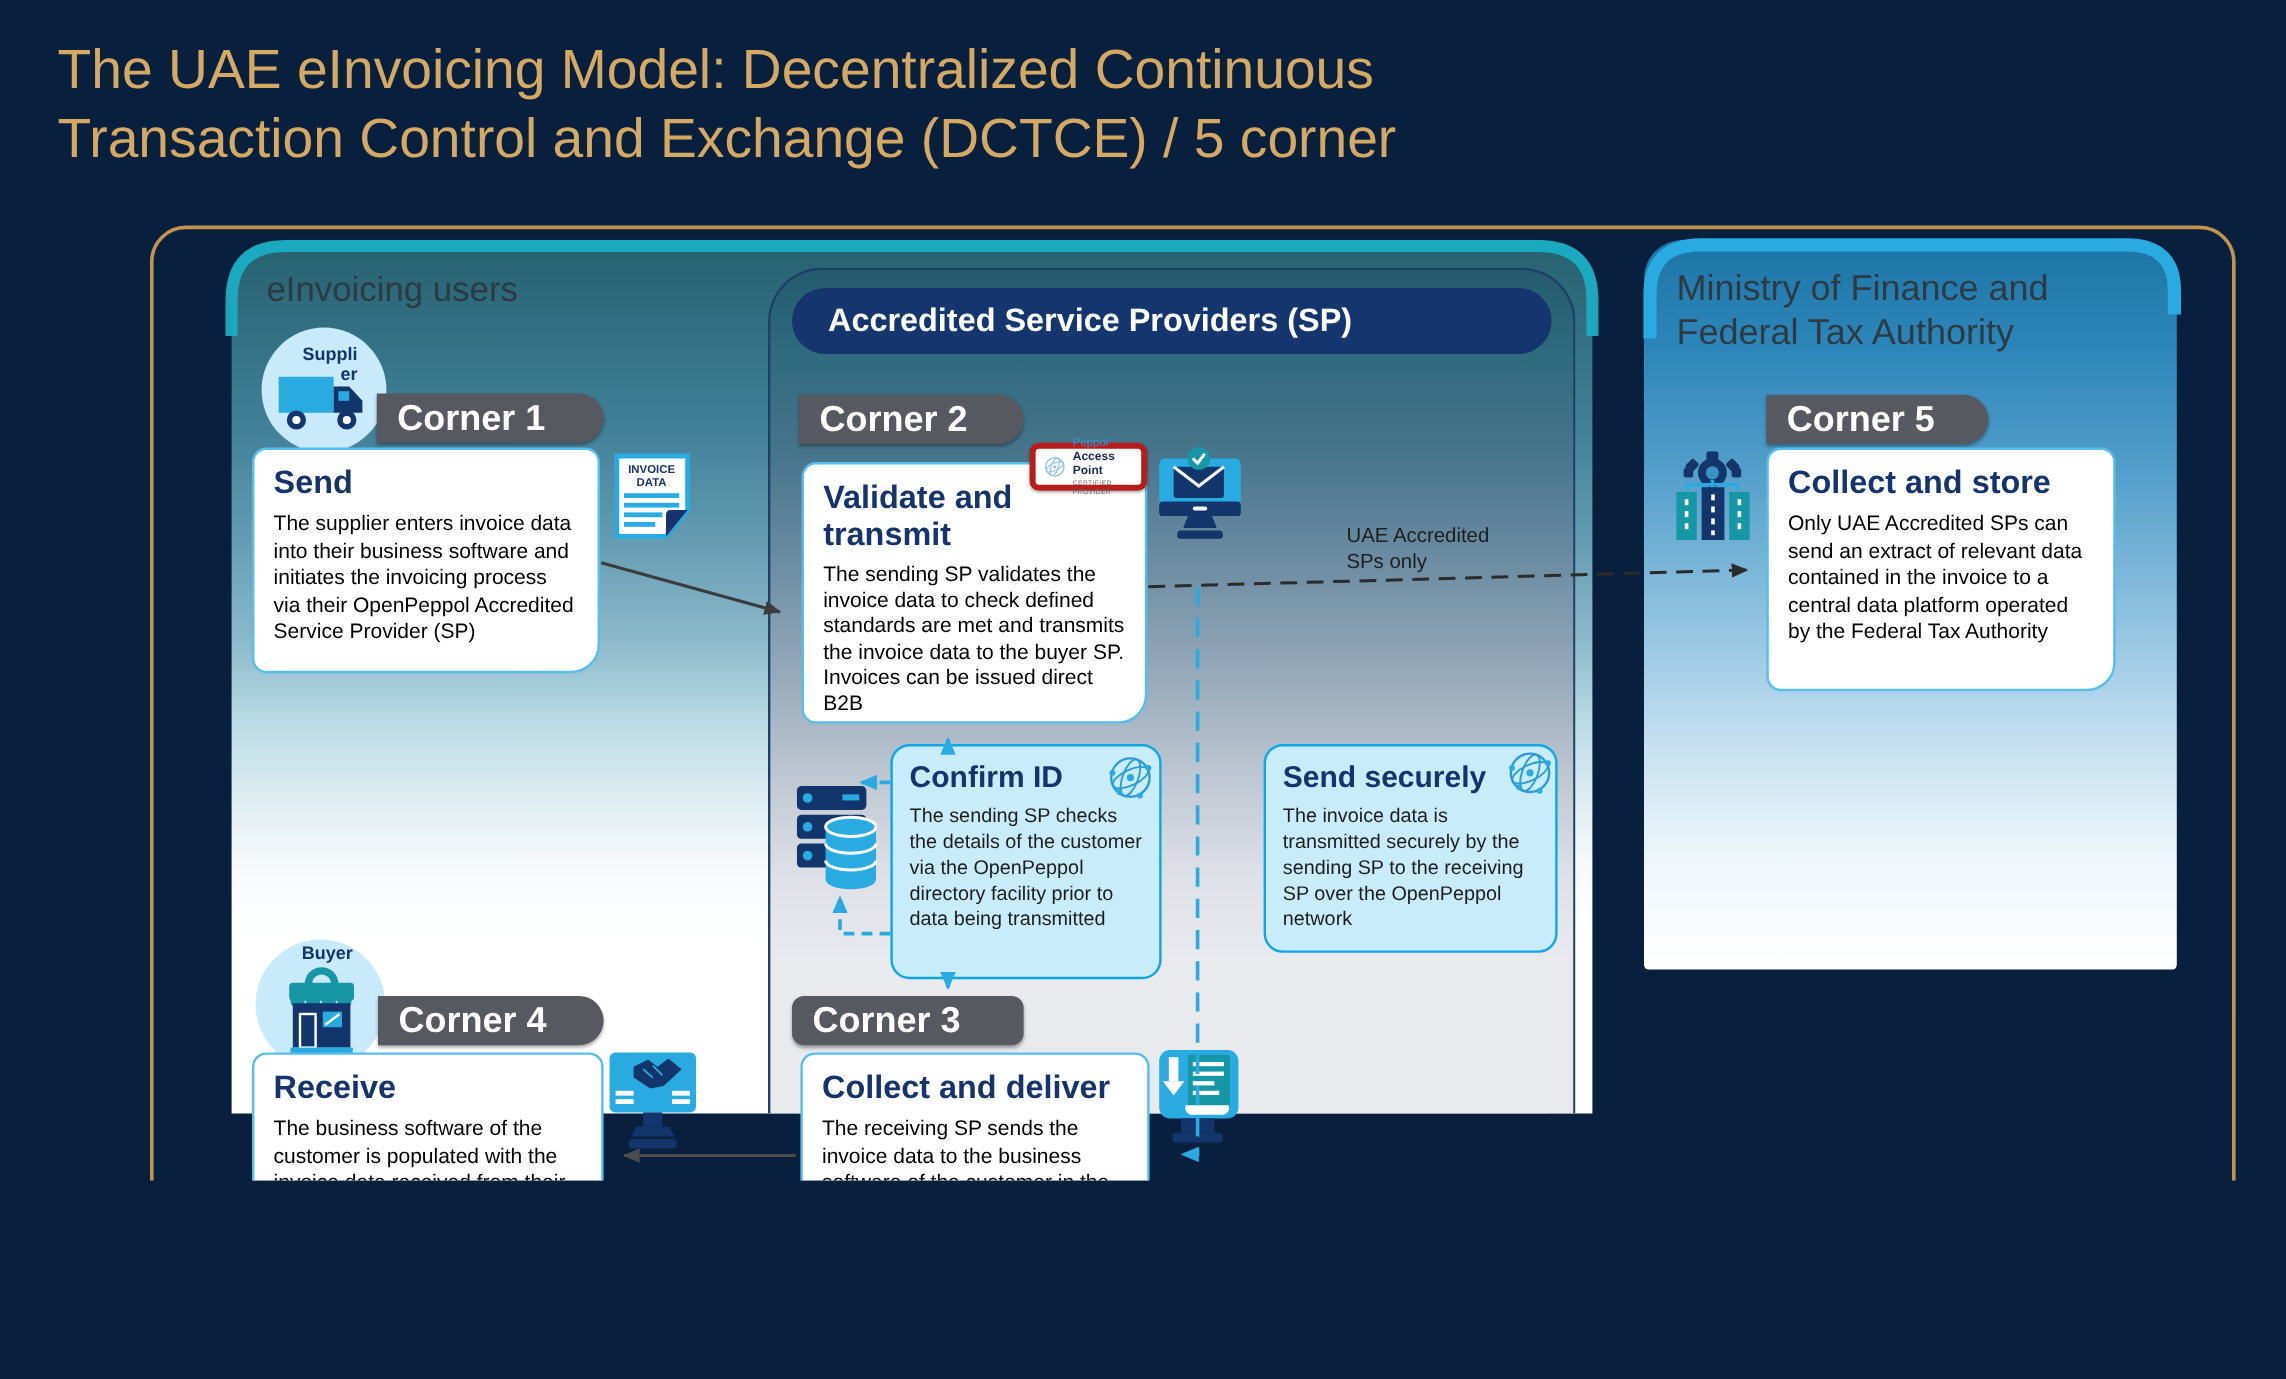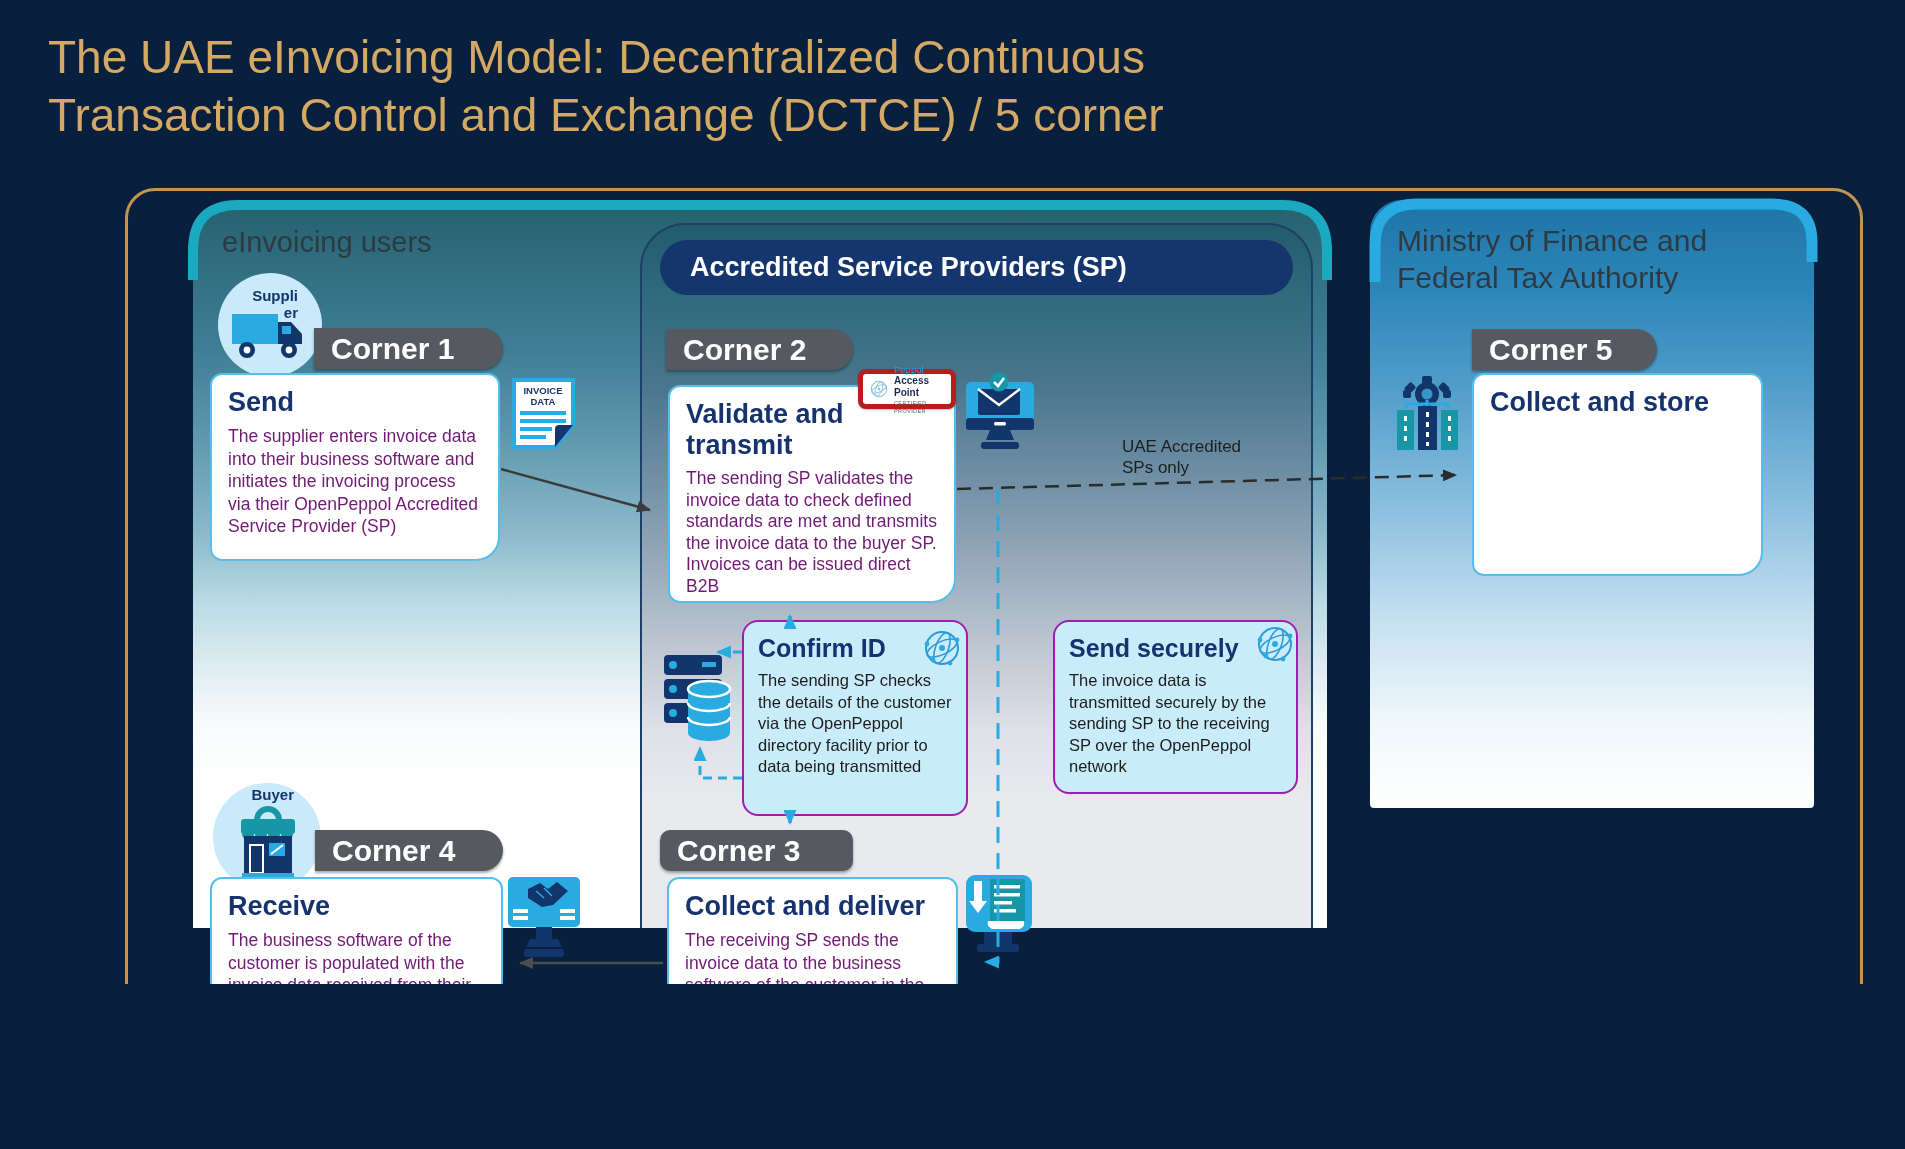--- a/index.html
+++ b/index.html
@@ -34,28 +34,28 @@
   #pill-c5{left:1472px;top:329px;width:185px;}
   .actor-circle{border-radius:50%;background:#c9eafb;}
   #supplier-circle{left:218px;top:273px;width:104px;height:104px;}
   #buyer-circle{left:213px;top:783px;width:108px;height:108px;}
   .actor-label{font-size:15px;font-weight:bold;color:#12356b;text-align:right;line-height:1.1;}
   #supplier-label{left:244px;top:288px;width:54px;word-break:break-all;}
   #buyer-label{left:240px;top:787px;width:54px;}
   .card{background:#fff;border:2px solid #57bee9;border-radius:12px 12px 24px 12px;
     padding:10px 16px;box-sizing:border-box;}
   .card h3{margin:2px 0 7px 0;font-size:27px;color:#16336e;line-height:31px;}
-  .card p{margin:0;font-size:17.5px;line-height:22.5px;color:#701a75;}
+  .card p{margin:0;font-size:17.5px;line-height:22.5px;color:#000000;}
   #card-send{left:210px;top:373px;width:290px;height:188px;}
   #card-validate{left:668px;top:385px;width:288px;height:218px;}
   #card-validate p{line-height:21.5px;}
   #card-receive{left:210px;top:877px;width:293px;height:177px;}
   #card-collect-deliver{left:667px;top:877px;width:291px;height:176px;}
   #card-collect-store{left:1472px;top:373px;width:291px;height:203px;}
-  .bluebox{background:#c9ecfa;border:2px solid #a21caf;border-radius:16px;padding:8px 14px;box-sizing:border-box;}
+  .bluebox{background:#c9ecfa;border:2px solid #0ea5e9;border-radius:16px;padding:8px 14px;box-sizing:border-box;}
   .bluebox h4{margin:4px 0 8px 0;font-size:25px;color:#16336e;line-height:28px;}
   .bluebox p{margin:0;font-size:16.5px;line-height:21.5px;color:#1c1c1c;}
   #box-confirm{left:742px;top:620px;width:226px;height:196px;}
   #box-securely{left:1053px;top:620px;width:245px;height:174px;}
   .badge{background:#fff;border:5px solid #b91c1c;border-radius:8px;display:flex;align-items:center;
     padding:2px 6px;gap:5px;box-shadow:0 1px 2px rgba(0,0,0,.25);box-sizing:border-box;}
   .badge .b1{font-size:9.5px;color:#2d9bd8;line-height:11px;}
   .badge .b2{font-size:10px;font-weight:bold;color:#1b2c4f;line-height:12px;}
   .badge .b3{font-size:5.5px;color:#666;letter-spacing:.4px;line-height:8px;}
   #badge-validate{left:858px;top:369px;width:98px;height:40px;}
@@ -134,20 +134,21 @@
   <div class="abs card" id="card-receive">
     <h3>Receive</h3>
     <p>The business software of the customer is populated with the invoice data received from their SP</p>
   </div>
   <div class="abs card" id="card-collect-deliver">
     <h3>Collect and deliver</h3>
     <p>The receiving SP sends the invoice data to the business software of the customer in the format of their choice</p>
   </div>
   <div class="abs card" id="card-collect-store">
     <h3>Collect and store</h3>
+    <p>Only UAE Accredited SPs can send an extract of relevant data contained in the invoice to a central data platform operated by the Federal Tax Authority</p>
   </div>
 
   <div class="abs bluebox" id="box-confirm">
     <h4>Confirm ID</h4>
     <p>The sending SP checks the details of the customer via the OpenPeppol directory facility prior to data being transmitted</p>
   </div>
   <svg class="abs" style="left:920px;top:626px" width="44" height="44" viewBox="0 0 44 44">
     <circle cx="22" cy="22" r="16" fill="none" stroke="#2d9bd8" stroke-width="2"></circle>
     <ellipse cx="22" cy="22" rx="16" ry="6.5" fill="none" stroke="#2d9bd8" stroke-width="1.6" transform="rotate(-25 22 22)"></ellipse>
     <ellipse cx="22" cy="22" rx="6.5" ry="16" fill="none" stroke="#2d9bd8" stroke-width="1.6" transform="rotate(20 22 22)"></ellipse>

